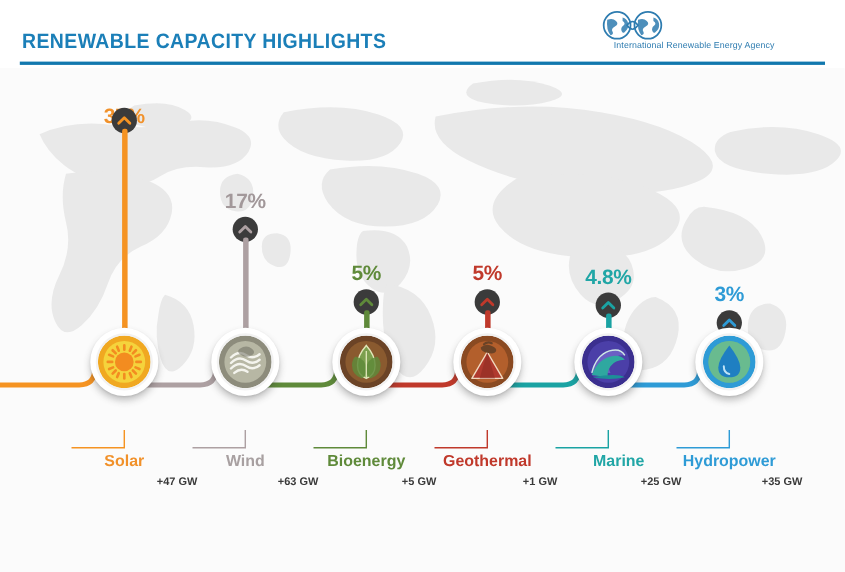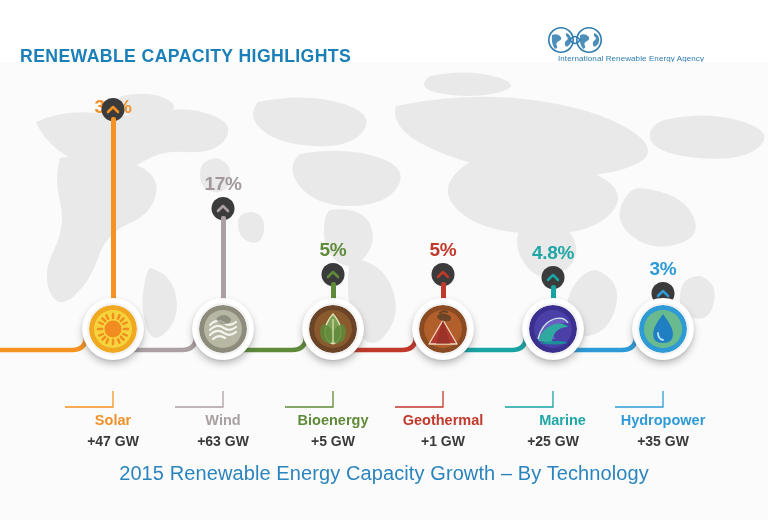--- a/index.html
+++ b/index.html
@@ -5,21 +5,21 @@
   html,body{margin:0;padding:0;}
   body{
     width:768px;height:520px;overflow:hidden;
     background:#ffffff;
     font-family:"Liberation Sans","DejaVu Sans",sans-serif;
     position:relative;
   }
   #stage{position:absolute;left:0;top:0;width:768px;height:520px;}
 
   
-  #header{position:absolute;left:0;top:0;width:744px;height:62px;margin-top:17px;}
+  #header{position:absolute;left:0;top:0;width:744px;height:62px;}
   #page-title{
     position:absolute;left:20px;top:28px;
     font-size:19px;font-weight:bold;letter-spacing:0.4px;
     color:#1b7fb8;white-space:nowrap;
     font-family:"Liberation Sans","DejaVu Sans",sans-serif;
     transform:scaleX(0.93);transform-origin:left center;
   }
   #header-rule{
     position:absolute;left:18px;top:56px;width:732px;height:3px;
     background:#1278ae;
@@ -76,22 +76,22 @@
   .node .disc{
     position:absolute;left:7px;top:7px;width:48px;height:48px;border-radius:50%;
     overflow:hidden;
   }
   .node .disc svg{display:block;}
   .tech-name{
     position:absolute;font-size:14.5px;font-weight:bold;
     white-space:nowrap;transform:translateX(-50%);
   }
   .tech-gw{
-    position:absolute;font-size:14px;font-weight:bold;color:#3a3a3a;
-    white-space:nowrap;transform:translateX(-50%);
+    position:absolute;font-size:10px;font-weight:bold;color:#3a3a3a;
+    white-space:nowrap;transform:translateX(-50%);margin-left:48px;
   }
 
   #caption{
     position:absolute;left:0;top:400px;width:768px;text-align:center;
     font-size:20px;color:#2a84bd;letter-spacing:0.1px;
   }
 </style>
 </head>
 <body>
 
@@ -343,15 +343,14 @@
             <path d="M24 9 q10 13 10 20 q0 9 -10 9 q-10 0 -10 -9 q0 -7 10 -20 z" fill="#1f7fc2"></path>
             <path d="M19 28 q0 6 5 7" fill="none" stroke="#bfe3f7" stroke-width="1.8" stroke-linecap="round"></path>
           </svg>
         </div>
       </div>
       <div class="tech-name" style="left:663px;top:350px;color:#2e9bd6;">Hydropower</div>
       <div class="tech-gw" style="left:663px;top:371px;">+35 GW</div>
 
     </div>
 
-    <div id="caption">2015 Renewable Energy Capacity Growth – By Technology</div>
   </div>
 </div>
 
 </body></html>

